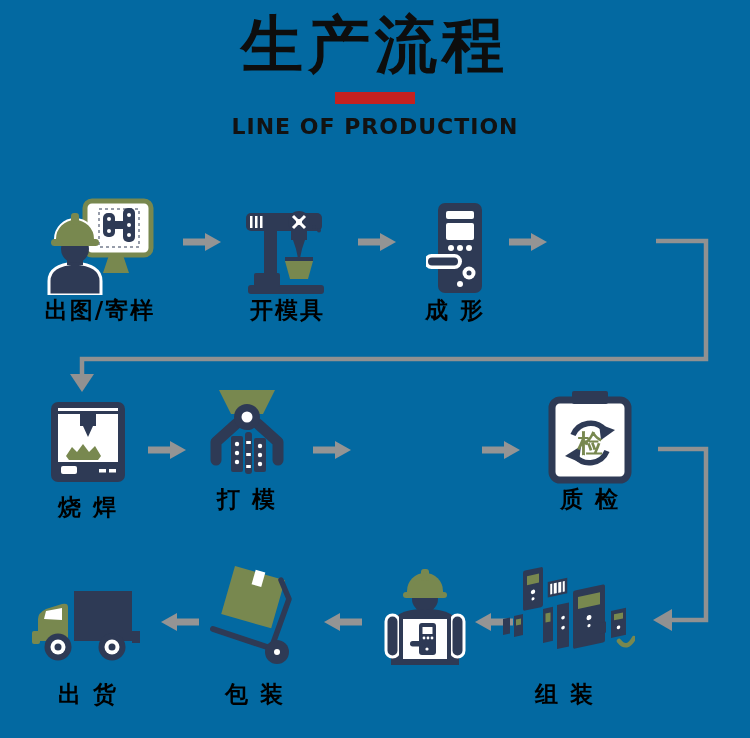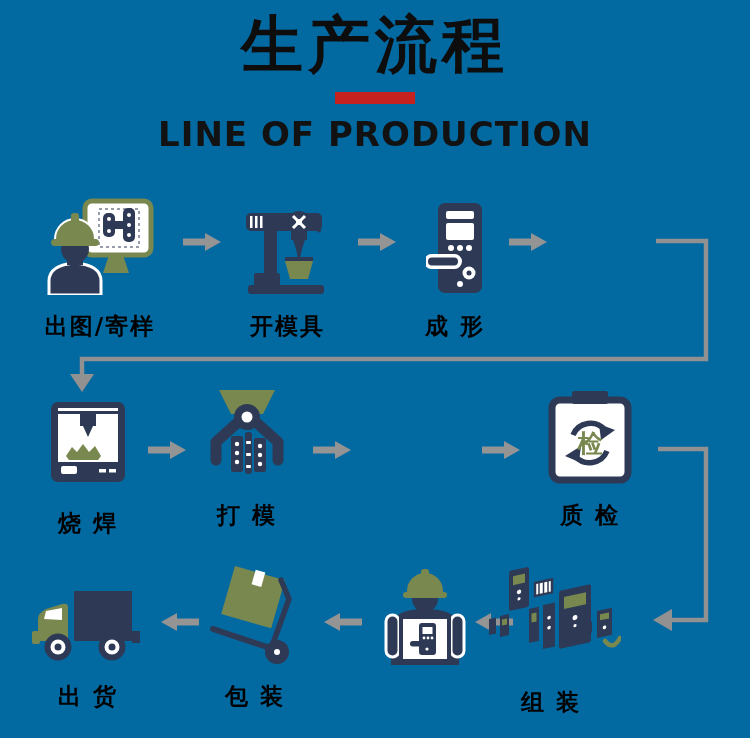--- a/index.html
+++ b/index.html
@@ -8,31 +8,31 @@
     font-family:"DejaVu Sans","Liberation Sans",sans-serif;color:#111;
   }
   
   .title{
     position:absolute;top:6px;left:0;width:750px;text-align:center;
     font-size:62px;font-weight:900;letter-spacing:5px;color:#0d0d0d;line-height:1.25;
   }
   .divider{position:absolute;left:335px;top:92px;width:80px;height:12px;background:#c5211f;}
   .subtitle{
     position:absolute;top:114px;left:0;width:750px;text-align:center;
-    font-size:34px;font-weight:600;letter-spacing:1px;color:#121212;
+    font-size:22px;font-weight:600;letter-spacing:1px;color:#121212;
   }
   
   .step{position:absolute;display:flex;flex-direction:column;align-items:center;}
   .icon-box{display:flex;align-items:flex-end;justify-content:center;}
   .r1 .icon-box{height:100px;} .r2 .icon-box{height:92px;} .r3 .icon-box{height:100px;}
   .step-label{
-    margin-top:16px;font-size:23px;font-weight:600;letter-spacing:2px;
+    margin-top:0;font-size:23px;font-weight:600;letter-spacing:2px;
     color:#000;white-space:nowrap;text-align:center;
   }
-  .r3 .step-label{}
+  .r3 .step-label{margin-top:14px;}
   
   .flow-arrow{position:absolute;width:38px;height:20px;}
   .connector-layer{position:absolute;left:0;top:0;width:750px;height:738px;pointer-events:none;}
   
   .n{fill:#2e3a55}.g{fill:#78884f}.w{fill:#ffffff}
   .sn{stroke:#2e3a55}.sg{stroke:#78884f}.sw{stroke:#ffffff}.nf{fill:none}
   .ar{fill:#949494}
   .badge-char{font-family:"DejaVu Sans","Liberation Sans",sans-serif;font-weight:bold;}
 </style>
 </head>
@@ -294,21 +294,21 @@
     </div>
   </div>
 
   <div class="flow-arrow" style="left:475px;top:612px;">
     <svg width="38" height="20" viewBox="0 0 38 20">
         <polygon points="16,1 0,10 16,19" class="ar"></polygon>
         <rect x="16" y="6.5" width="22" height="7" class="ar"></rect>
       </svg>
   </div>
 
-  <div class="step r3" style="left:480px;top:565px;width:142px;gap:6px;">
+  <div class="step r3" style="left:494px;top:565px;width:142px;">
     <div class="icon-box">
       <svg width="140" height="104" viewBox="0 0 140 104">
         <g transform="translate(28,10) skewY(-12)">
           <rect width="20" height="40" rx="2" class="n"></rect>
           <rect x="4" y="6" width="12" height="9" class="g"></rect>
           <circle cx="10" cy="23" r="2.2" class="w"></circle>
             <circle cx="10" cy="30" r="1.5" class="w"></circle>
         </g>
         <g transform="translate(54,22) skewY(-12)">
           <rect width="17" height="13" class="w sn" stroke-width="2.5"></rect>

